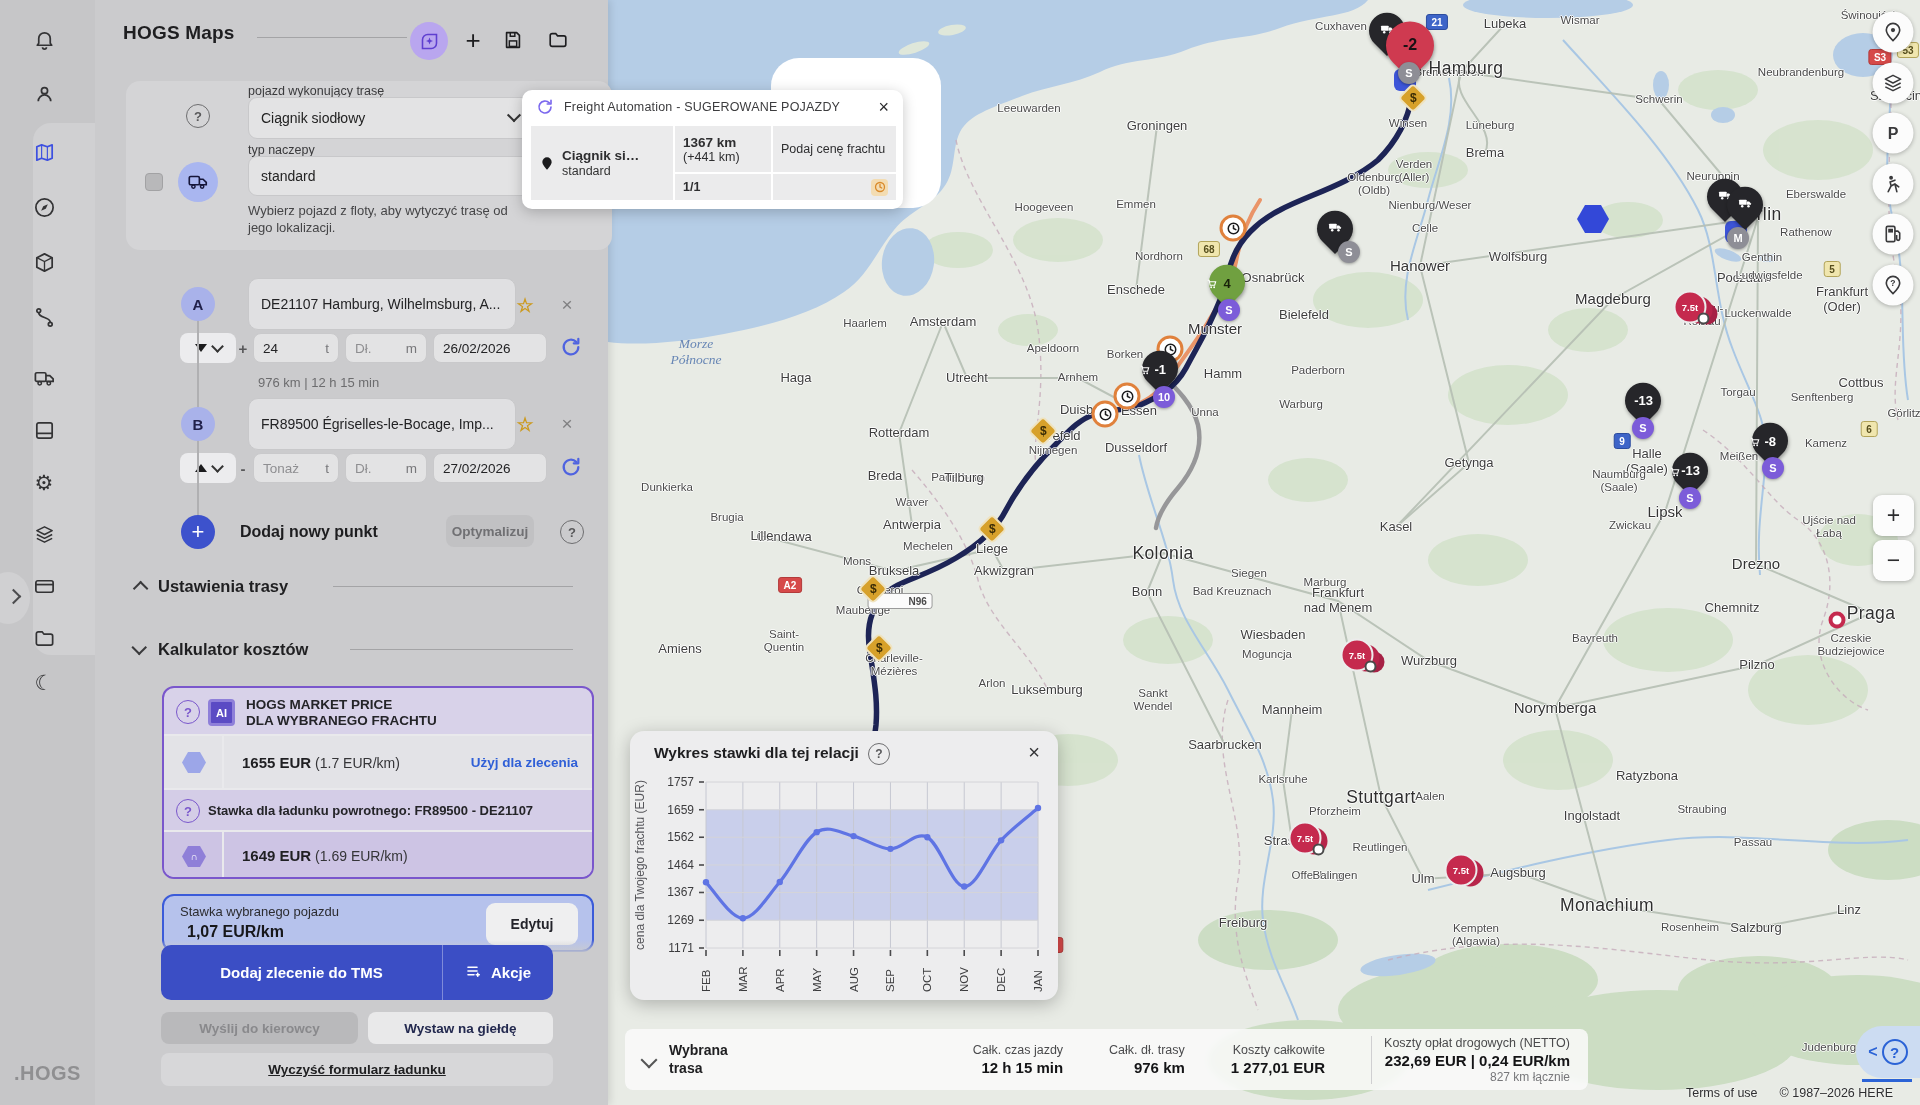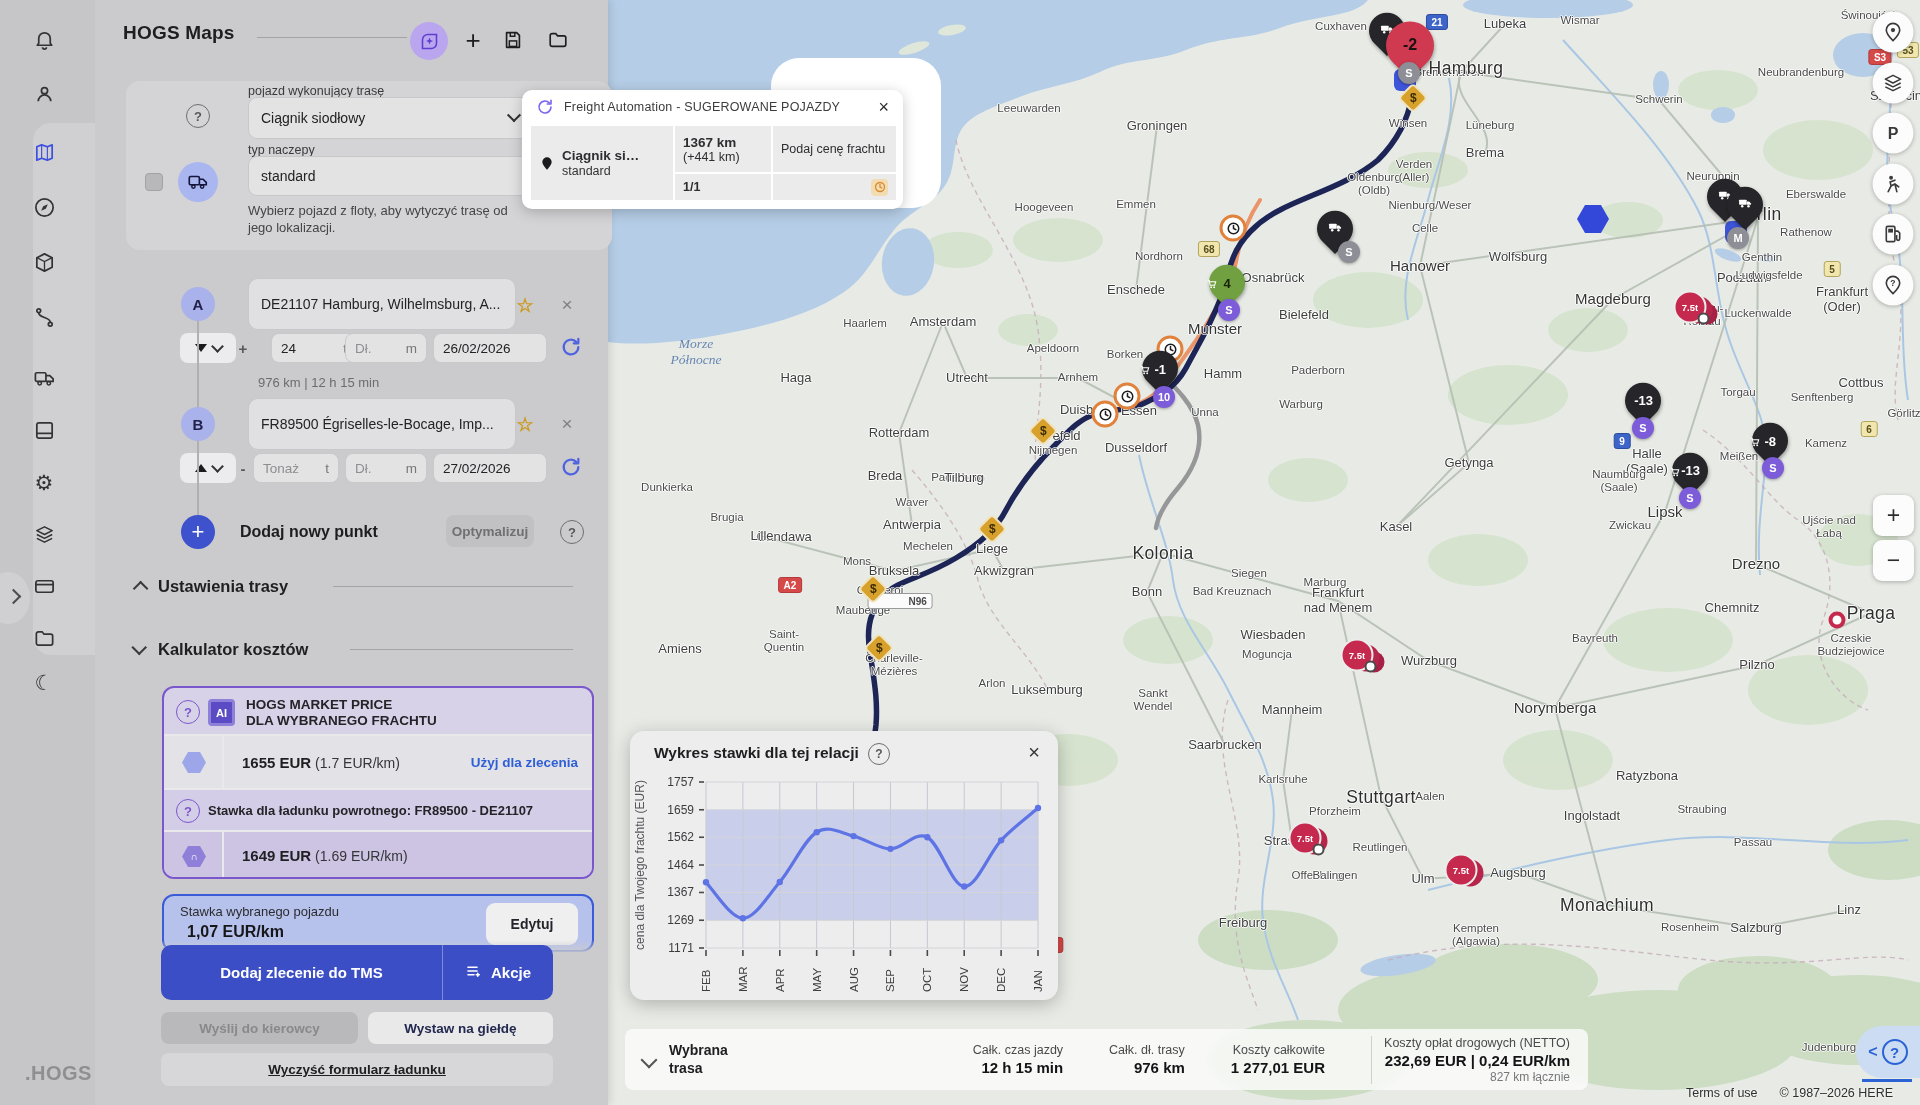--- a/index.html
+++ b/index.html
@@ -8,21 +8,21 @@
 
   
   #rail{position:absolute;left:0;top:0;width:95px;height:1105px;background:#c6c6c8;z-index:12;}
   #rail-panel{position:absolute;left:33px;top:123px;width:62px;height:532px;background:#d0d0d2;border-radius:18px 0 0 18px;}
   .rail-item{position:absolute;left:44px;width:44px;height:44px;margin-left:0;transform:translate(0,-50%);display:flex;align-items:center;justify-content:center;color:#333335;cursor:pointer;}
   .rail-item.active{color:#3d50e0;}
   .rail-item svg{width:23px;height:23px;}
   .rail-glyph{font-size:21px;line-height:1;}
   #rail-expand{position:absolute;left:-14px;top:572px;width:44px;height:52px;background:#d0d0d2;border-radius:50%;z-index:11;}
   #rail-expand .chev{position:absolute;left:22px;top:19px;width:9px;height:9px;border-right:2px solid #4c4c4e;border-top:2px solid #4c4c4e;transform:rotate(45deg);}
-  #logo{position:absolute;left:25px;top:1062px;font-size:20px;font-weight:800;letter-spacing:.5px;color:#8f8f91;z-index:13;}
+  #logo{position:absolute;left:14px;top:1062px;font-size:20px;font-weight:800;letter-spacing:.5px;color:#8f8f91;z-index:13;}
 
   
   #panel{position:absolute;left:95px;top:0;width:513px;height:1105px;background:#cbcbcd;z-index:10;box-shadow:2px 0 8px rgba(0,0,0,.12);}
   .ptitle{position:absolute;left:28px;top:22px;font-size:19px;font-weight:800;color:#1e1e20;letter-spacing:.2px;}
   .title-line{position:absolute;left:162px;top:37px;width:150px;height:1px;background:#a4a4a6;}
   .tool-circ{position:absolute;width:38px;height:38px;border-radius:50%;background:#b9a6ef;display:flex;align-items:center;justify-content:center;cursor:pointer;}
   .tool-ic{position:absolute;width:30px;height:30px;display:flex;align-items:center;justify-content:center;color:#222;cursor:pointer;}
   .tool-ic svg{width:22px;height:22px;}
   .plus-glyph{font-size:26px;font-weight:400;color:#1d1d1f;line-height:1;}
 
@@ -864,21 +864,21 @@
         <span>DE21107 Hamburg, Wilhelmsburg, A...</span>
       </div>
     <div class="star-ic" style="left:430px;top:305px;">☆</div>
     <div class="x-ic" style="left:472px;top:305px;">×</div>
 
     <div class="row-pill" style="top:333px;">
         <span class="tri-down"></span>
         <span class="pill-chev"></span>
       </div>
     <div class="sign" style="left:148px;top:348px;">+</div>
-    <div class="mini-field" style="left:176px;top:333px;width:86px;">
+    <div class="mini-field" style="left:158px;top:333px;width:86px;">
         <span>24</span>
         <span class="unit">t</span>
       </div>
     <div class="mini-field" style="left:250px;top:333px;width:82px;">
         <span class="ph">Dł.</span>
         <span class="unit">m</span>
       </div>
     <div class="mini-field" style="left:338px;top:333px;width:114px;">
         <span>26/02/2026</span>
       </div>

